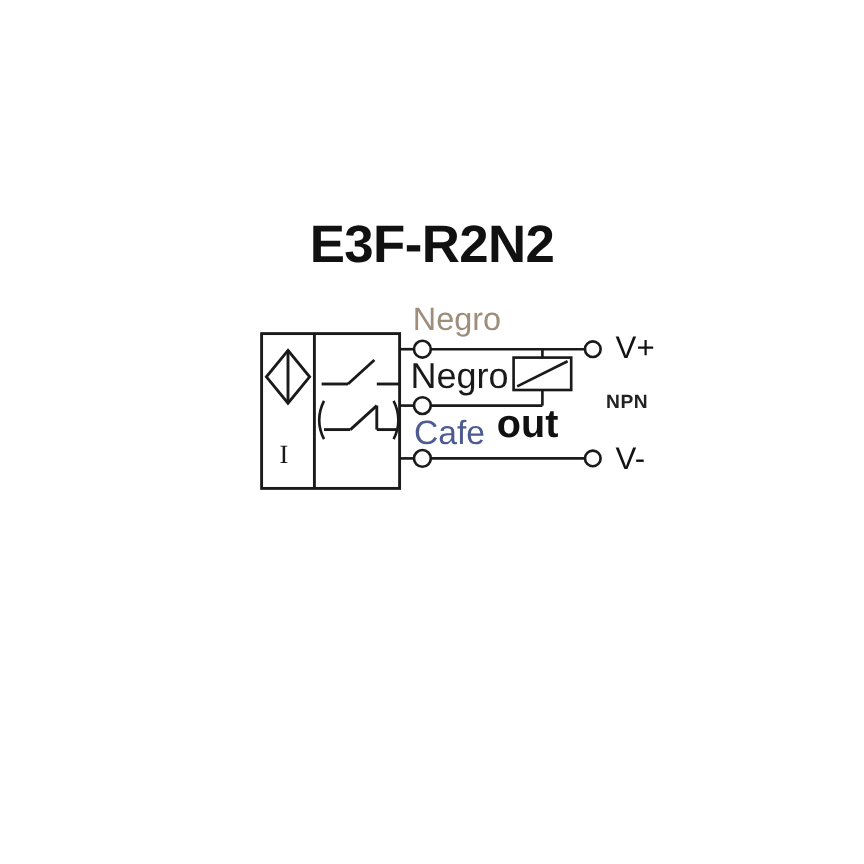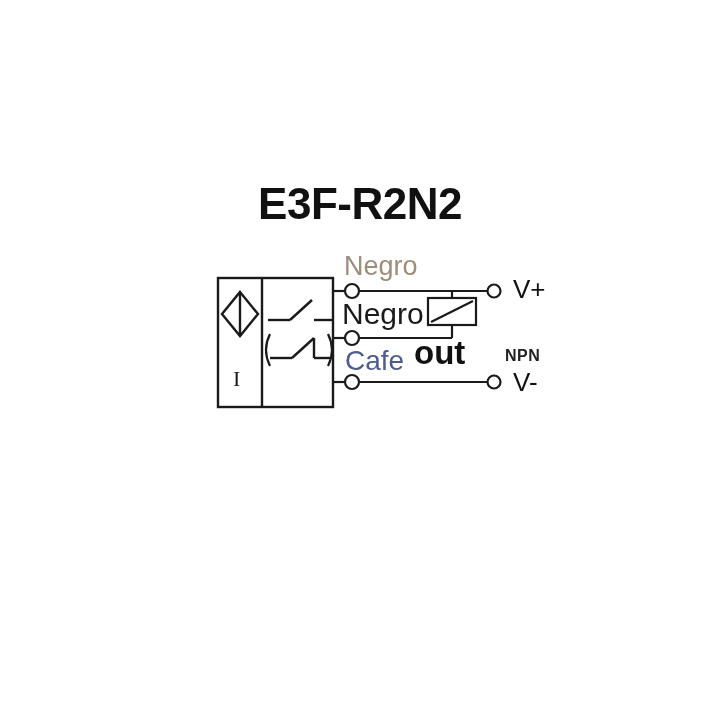--- a/index.html
+++ b/index.html
@@ -79,21 +79,21 @@
   }
   .lbl-out {
     left: 414px;
     top: 336px;
     font-size: 33px;
     font-weight: bold;
     color: #111111;
   }
   .lbl-npn {
     left: 505px;
-    top: 348px;
+    top: 328px;
     font-size: 16px;
     font-weight: bold;
     letter-spacing: 0.5px;
     color: #222222;
   }
   .lbl-vplus {
     left: 513px;
     top: 276px;
     font-size: 26px;
     color: #111111;

